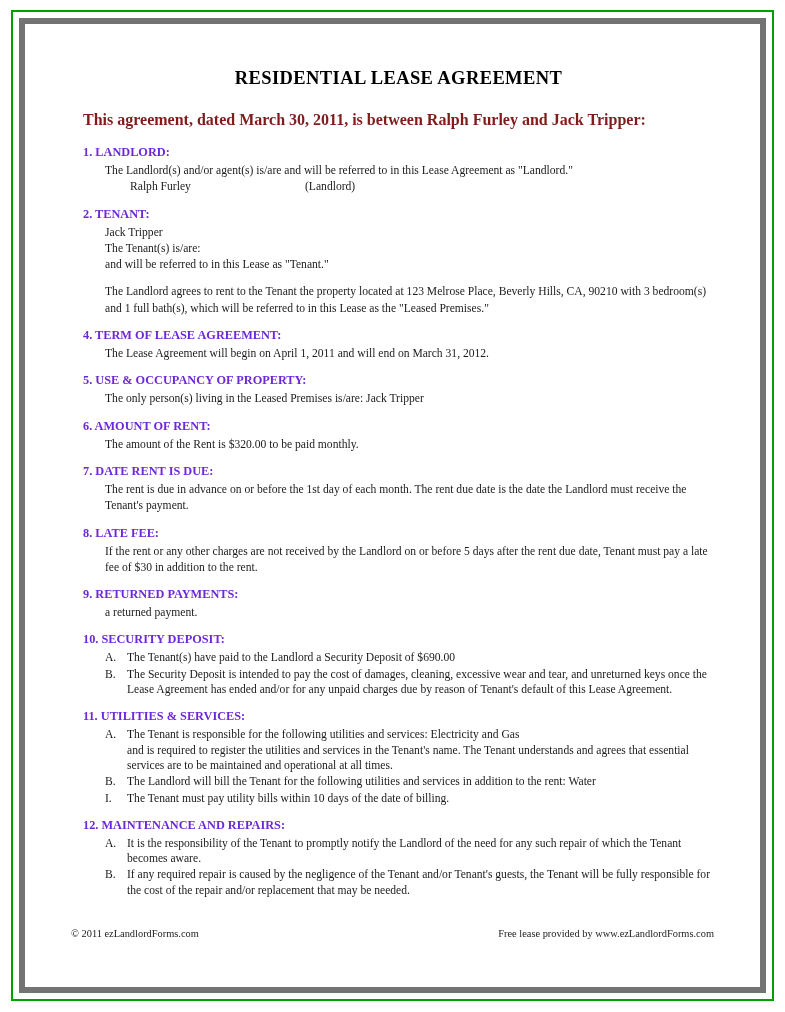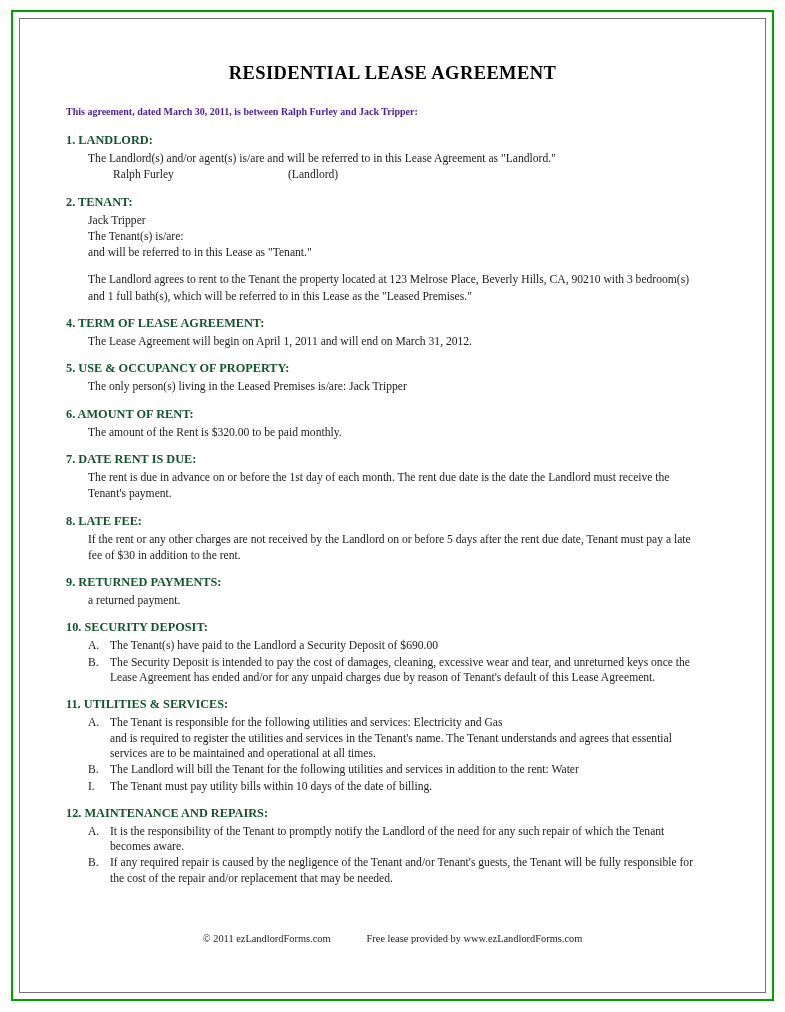--- a/index.html
+++ b/index.html
@@ -24,46 +24,46 @@
     height: 100%;
     box-sizing: border-box;
     border: 2px solid #00a000;
     background: #ffffff;
     padding: 6px;
   }
   .paper {
     width: 100%;
     height: 100%;
     box-sizing: border-box;
-    border: 1px solid #737373;
-    background: #ffffff;
-    padding: 36px 46px 10px 46px;
+    border: 6px solid #737373;
+    background: #ffffff;
+    padding: 36px 46px 10px 58px;
     position: relative;
   }
   .doc-title {
     text-align: center;
     font-size: 18.5px;
     font-weight: bold;
     letter-spacing: 0.4px;
     margin: 8px 0 22px 0;
     color: #000000;
   }
   .intro {
-    font-size: 10px;
+    font-size: 16px;
     font-weight: bold;
     margin: 0 0 16px 0;
-    color: #4c1d95;
+    color: #7f1d1d;
   }
   .section {
     margin: 0 0 12px 0;
   }
   .sec-head {
     font-size: 12.3px;
     font-weight: bold;
-    color: #14532d;
+    color: #6d28d9;
     margin: 0 0 3px 0;
   }
   .sec-body {
     font-size: 11.6px;
     color: #1b1b1b;
     line-height: 1.32;
     margin-left: 22px;
   }
   .sec-body p {
     margin: 0 0 1px 0;
@@ -101,21 +101,21 @@
     line-height: 1.32;
     margin-left: 22px;
     margin-bottom: 2px;
   }
   .footer {
     position: absolute;
     left: 46px;
     right: 46px;
     bottom: 48px;
     display: flex;
-    justify-content: center;
+    justify-content: space-between;
     font-size: 10.4px;
     color: #1b1b1b;
     gap: 36px;
   }
 </style>
 </head>
 <body>
 
 <div class="page-outer">
   <div class="green-border">

